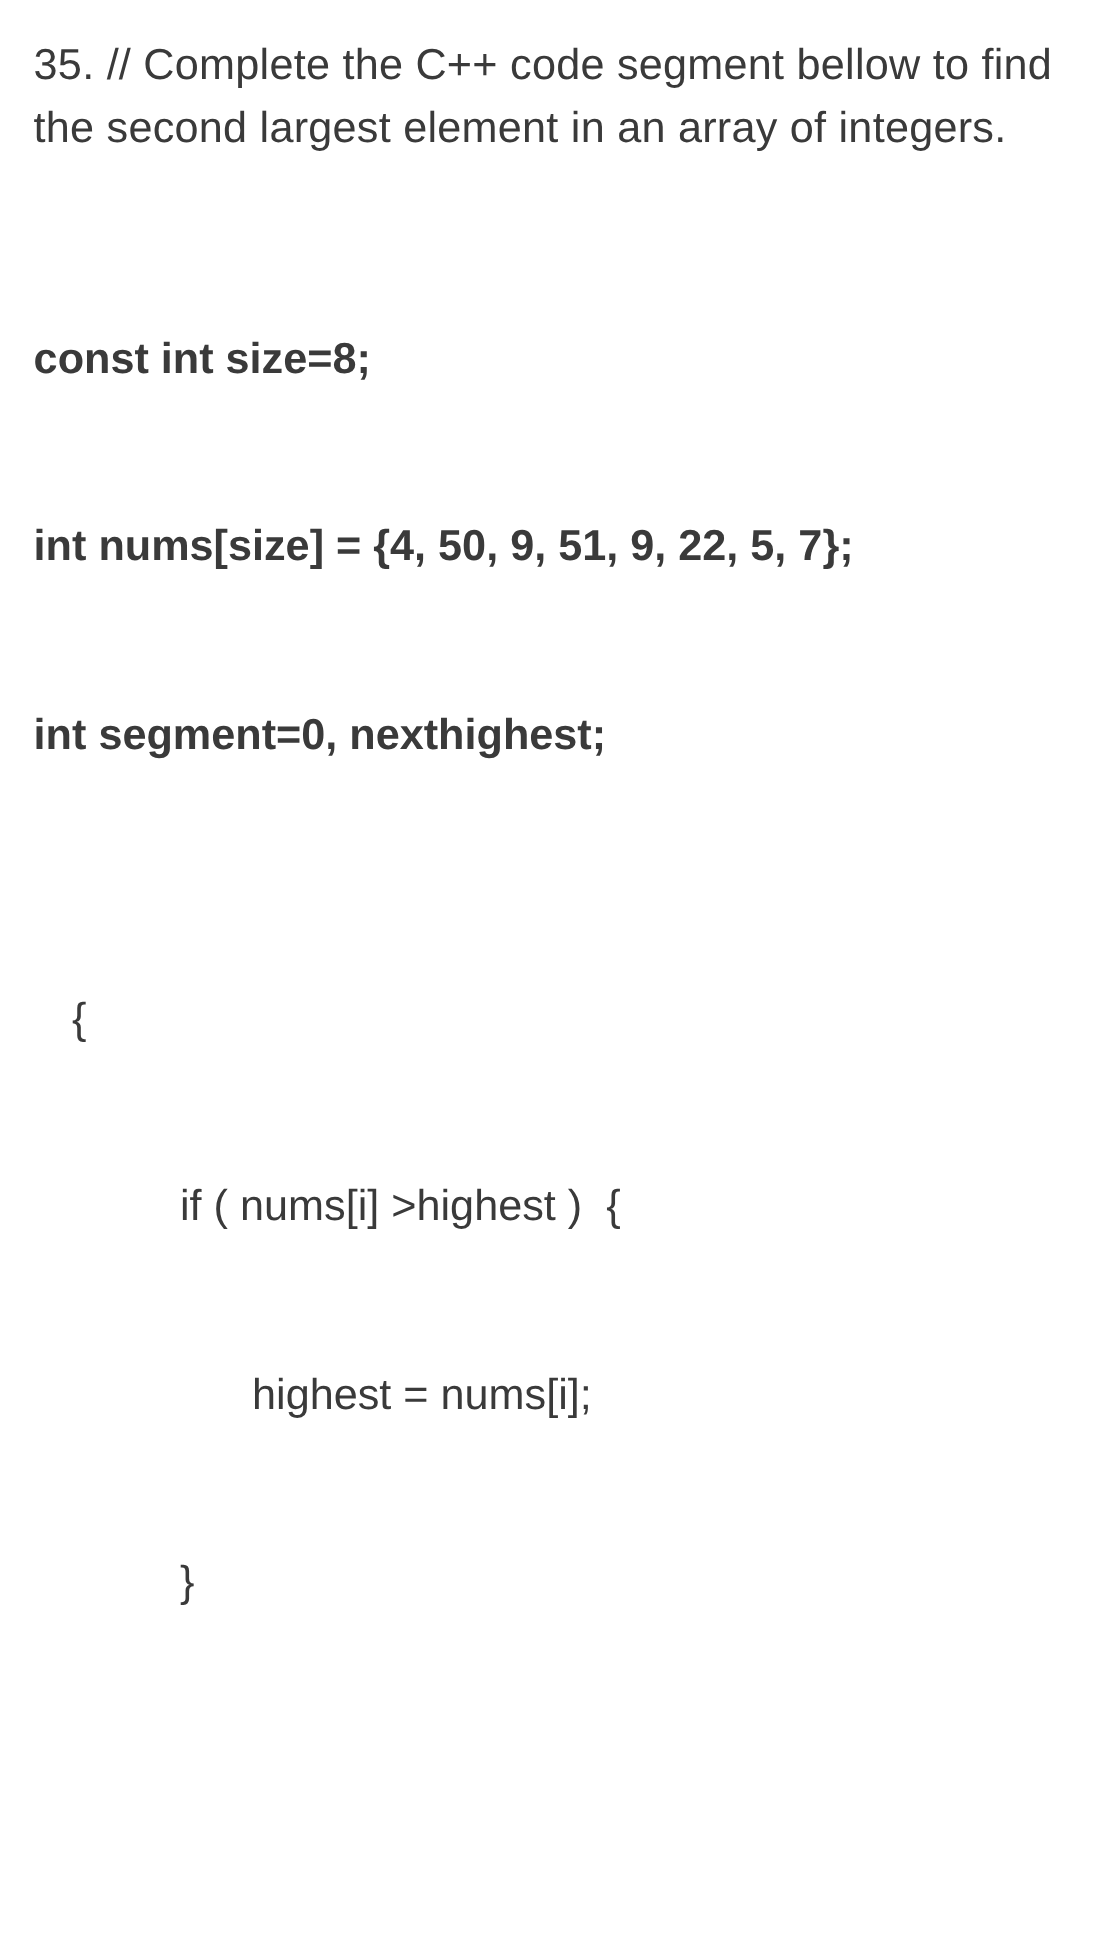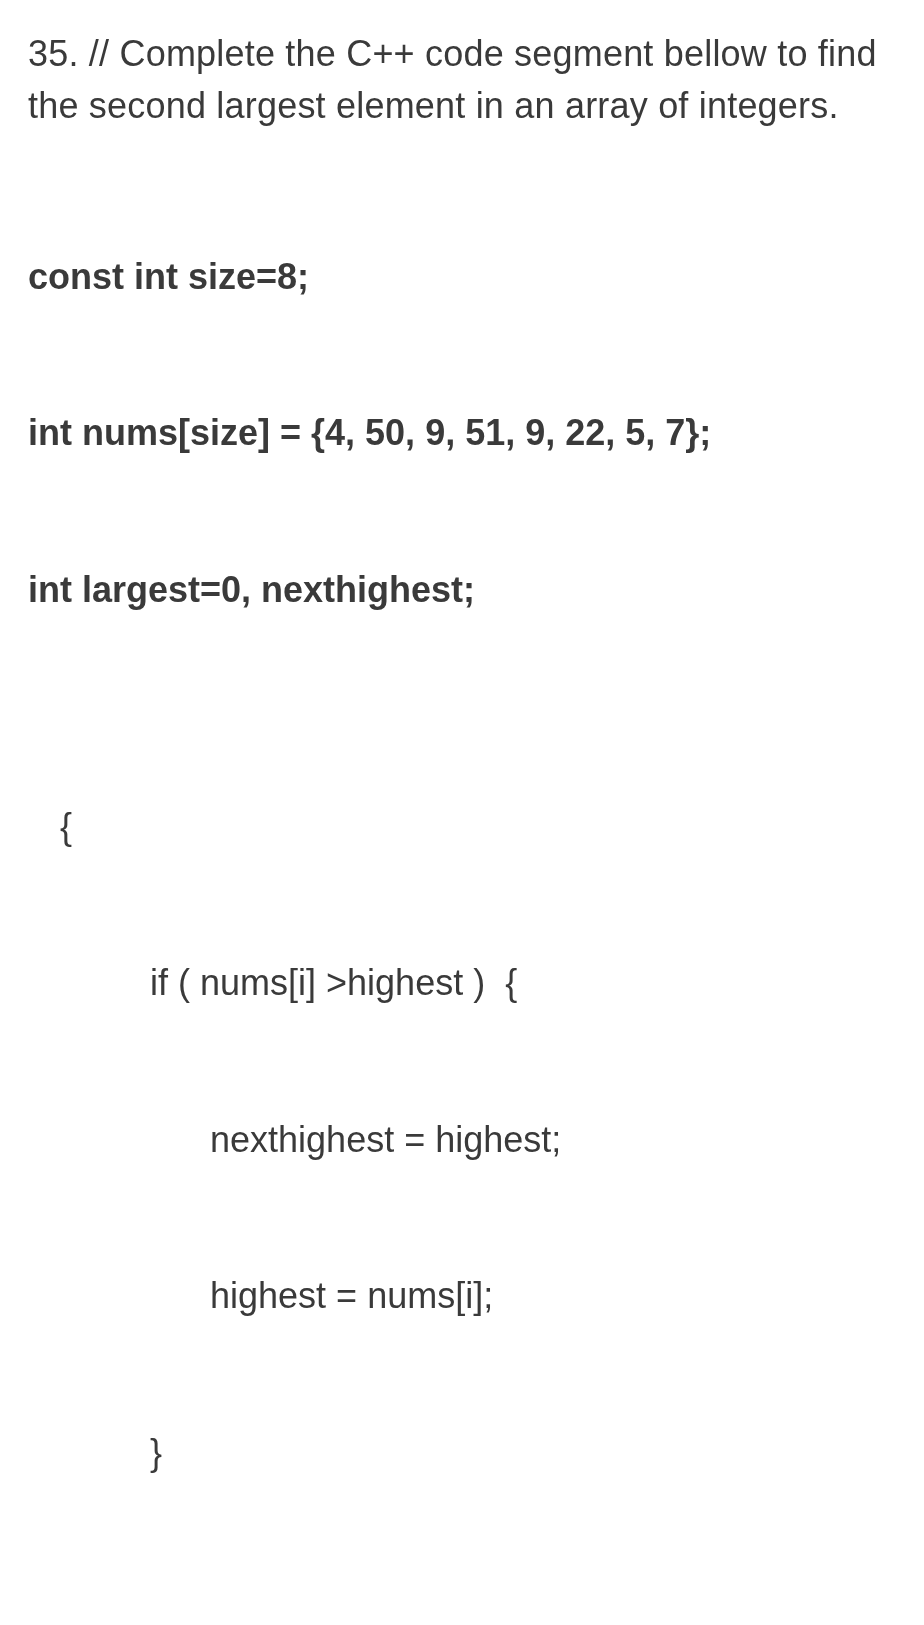--- a/index.html
+++ b/index.html
@@ -10,21 +10,21 @@
     body {
       font-family: Arial, Helvetica, sans-serif;
       background: #ffffff;
       color: #3a3a3a;
       padding: 28px 28px 28px 28px;
       width: 924px;
       font-size: 36px;
       line-height: 1.45;
     }
     .question-text {
-      margin-bottom: 14px;
+      margin-bottom: 36px;
       letter-spacing: 0.2px;
     }
     .code-block {
       margin-bottom: 28px;
       white-space: pre;
       font-weight: bold;
     }
     .code-indented {
       padding-left: 32px;
       white-space: pre;
@@ -41,27 +41,26 @@
 <body>
 
 <div class="question-text">
   <span>35.</span>
   <span>//  Complete the C++ code segment bellow to find the second largest element in an array of integers.</span>
 </div>
 
 <div class="code-block pre">
   <span class="code-line">const int size=8;</span>
   <span class="code-line">int nums[size] = {4, 50, 9, 51, 9, 22, 5, 7};</span>
-  <span class="code-line">int largest=0, nexthighest;</span>
+  <span class="code-line">int segment=0, nexthighest;</span>
 </div>
 
 <div class="code-indented pre">
   <span class="code-line">{</span>
   <span class="code-line">         if ( nums[i] &gt;highest )  {</span>
-  <span class="code-line">               nexthighest = highest;</span>
   <span class="code-line">               highest = nums[i];</span>
   <span class="code-line">         }</span>
   
   
   
   
   
   
 </div>
 

